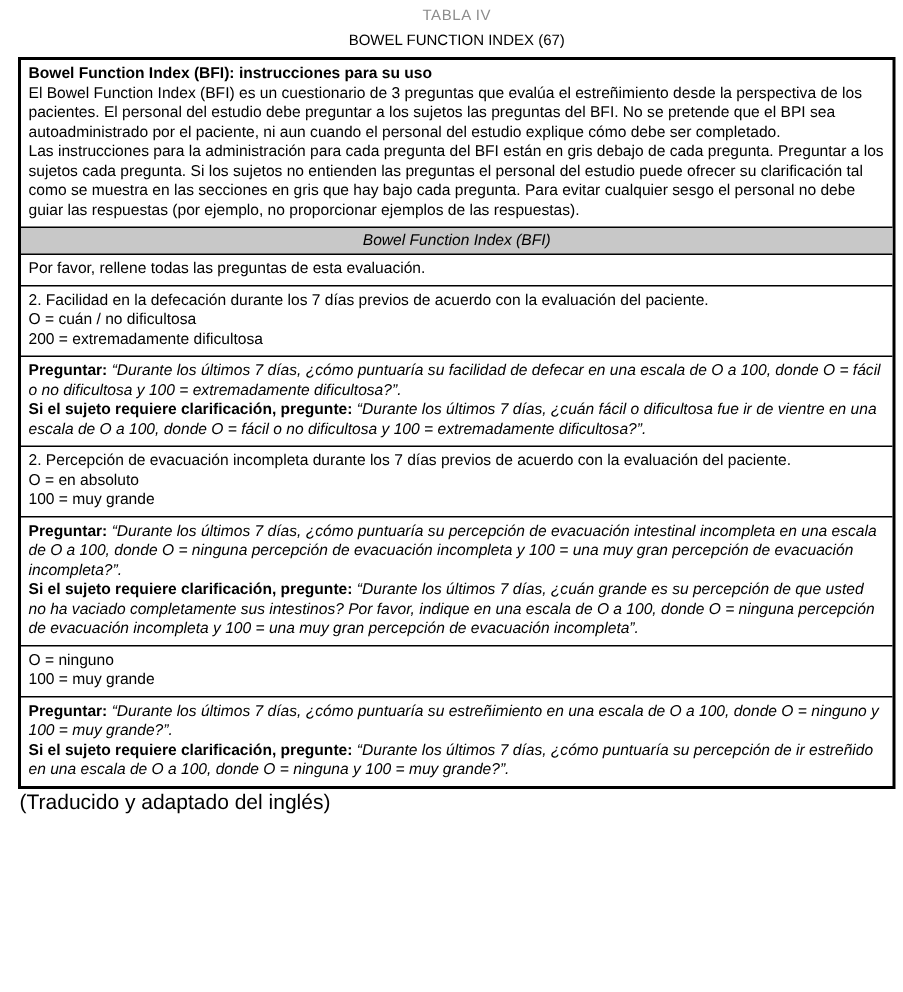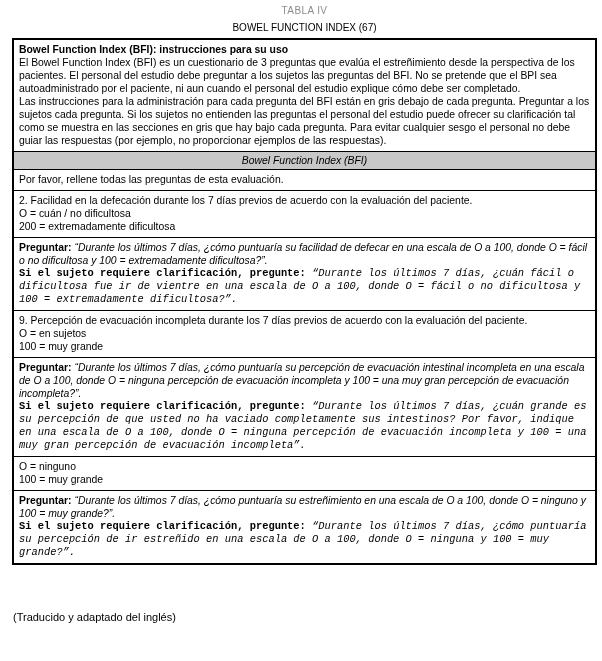--- a/index.html
+++ b/index.html
@@ -36,25 +36,25 @@
     text-align: center;
     font-style: italic;
     padding-top: 2px;
     padding-bottom: 2px;
   }
 
   .q-text { margin: 0 0 13px 0; }
   .scale-line { }
 
   .ask-par { margin: 0; }
-  .clarify-par { margin-top: 13px; font-family: Liberation Mono, monospace; }
+  .clarify-par { margin-top: 13px; }
   .lbl { font-weight: bold; font-style: normal; }
   .ask-par i { font-style: italic; }
 
-  .footnote { font-size: 11px; line-height: 12px; padding: 2px 1px 0 1px; margin-top: 44px; }
+  .footnote { font-size: 14px; line-height: 12px; padding: 2px 1px 0 1px; }
 </style>
 </head>
 <body>
 
 <div class="page">
 
   <div class="caption">
     <div class="caption-label">TABLA IV</div>
     <div class="caption-title">BOWEL FUNCTION INDEX (67)</div>
   </div>
@@ -77,22 +77,22 @@
       <p class="q-text">2. Facilidad en la defecación durante los 7 días previos de acuerdo con la evaluación del paciente.</p>
       <div class="scale-line">O = cuán / no dificultosa</div>
       <div class="scale-line">200 = extremadamente dificultosa</div>
     </section>
     <section class="row">
       <p class="ask-par"><b class="lbl">Preguntar:</b> <i>“Durante los últimos 7 días, ¿cómo puntuaría su facilidad de defecar en una escala de O a 100, donde O = fácil o no dificultosa y 100 = extremadamente dificultosa?”.</i></p>
       <p class="ask-par clarify-par"><b class="lbl">Si el sujeto requiere clarificación, pregunte:</b> <i>“Durante los últimos 7 días, ¿cuán fácil o dificultosa fue ir de vientre en una escala de O a 100, donde O = fácil o no dificultosa y 100 = extremadamente dificultosa?”.</i></p>
     </section>
 
     <section class="row">
-      <p class="q-text">9. Percepción de evacuación incompleta durante los 7 días previos de acuerdo con la evaluación del paciente.</p>
-      <div class="scale-line">O = en sujetos</div>
+      <p class="q-text">2. Percepción de evacuación incompleta durante los 7 días previos de acuerdo con la evaluación del paciente.</p>
+      <div class="scale-line">O = en absoluto</div>
       <div class="scale-line">100 = muy grande</div>
     </section>
     <section class="row">
       <p class="ask-par"><b class="lbl">Preguntar:</b> <i>“Durante los últimos 7 días, ¿cómo puntuaría su percepción de evacuación intestinal incompleta en una escala de O a 100, donde O = ninguna percepción de evacuación incompleta y 100 = una muy gran percepción de evacuación incompleta?”.</i></p>
       <p class="ask-par clarify-par"><b class="lbl">Si el sujeto requiere clarificación, pregunte:</b> <i>“Durante los últimos 7 días, ¿cuán grande es su percepción de que usted no ha vaciado completamente sus intestinos? Por favor, indique en una escala de O a 100, donde O = ninguna percepción de evacuación incompleta y 100 = una muy gran percepción de evacuación incompleta”.</i></p>
     </section>
 
     <section class="row">
       <div class="scale-line">O = ninguno</div>
       <div class="scale-line">100 = muy grande</div>

